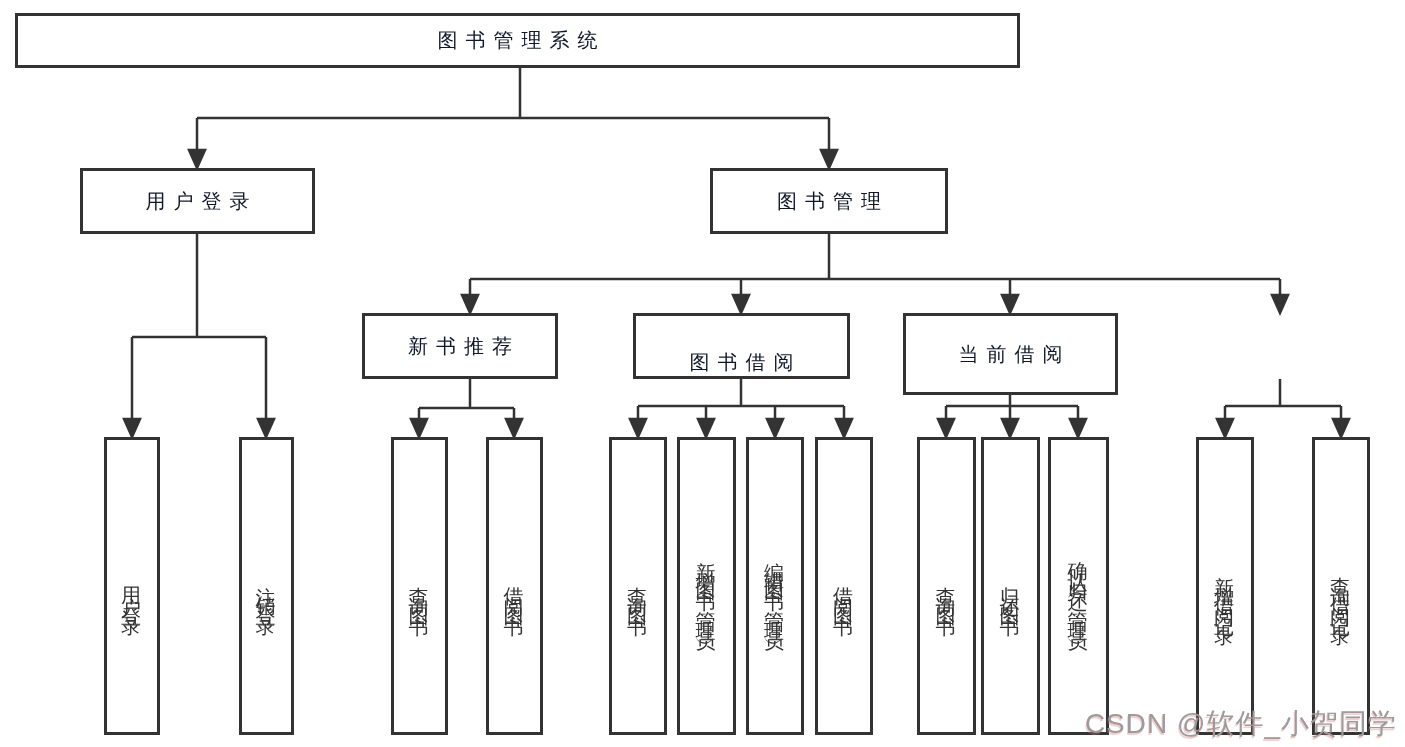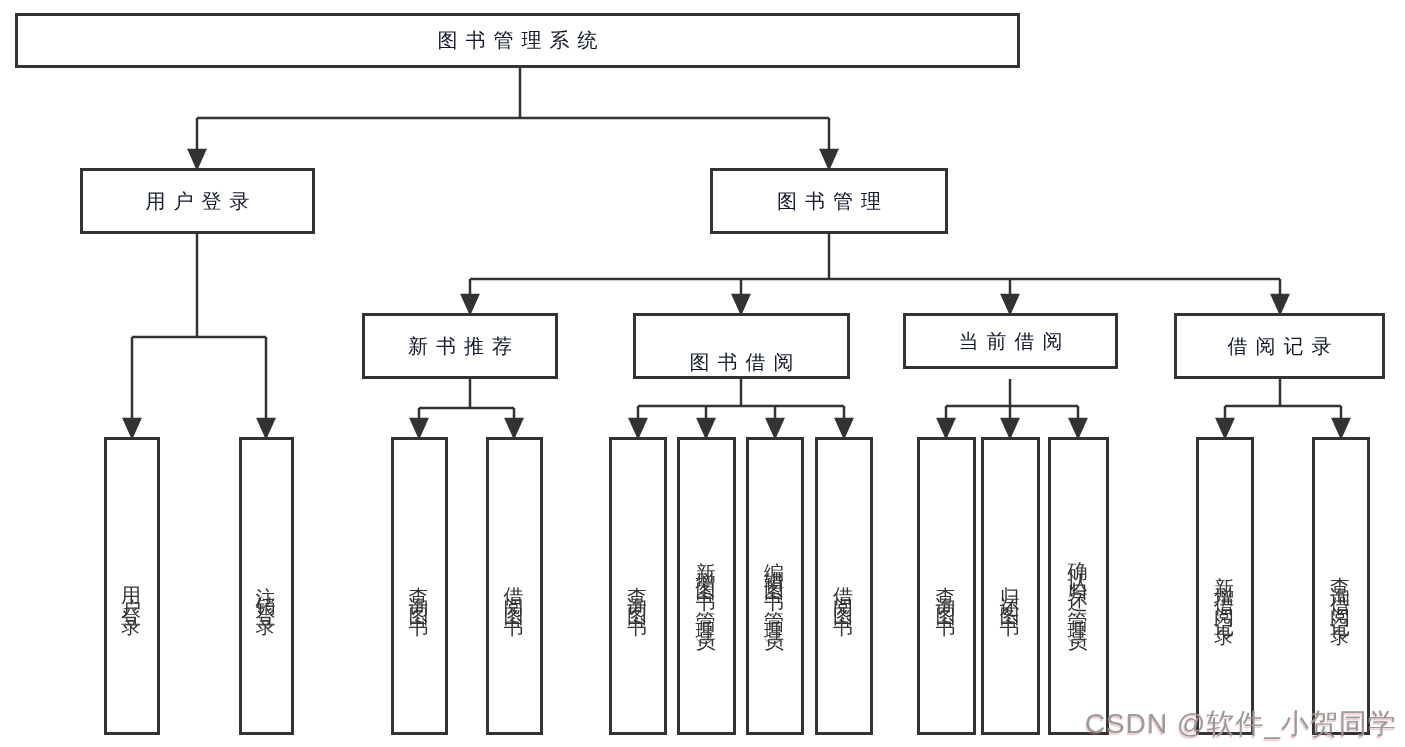--- a/index.html
+++ b/index.html
@@ -119,25 +119,22 @@
   <div class="box h" style="left:710px; top:168px; width:238px; height:66px;">
     <span>图书管理</span>
   </div>
 
   <div class="box h" style="left:362px; top:313px; width:196px; height:66px;">
     <span>新书推荐</span>
   </div>
   <div class="box h" style="left:633px; top:313px; width:217px; height:66px;align-items:flex-end;">
     <span>图书借阅</span>
   </div>
-  <div class="box h" style="left:903px; top:313px; width:215px; height:56px;">
+  <div class="box h" style="left:903px; top:313px; width:215px; height:82px;">
     <span>当前借阅</span>
-  </div>
-  <div class="box h" style="left:1174px; top:313px; width:211px; height:66px;">
-    <span>借阅记录</span>
   </div>
 
   <div class="box v" style="left:104px; top:437px; width:56px; height:298px;">
     <span>用户登录</span>
   </div>
   <div class="box v" style="left:239px; top:437px; width:55px; height:298px;">
     <span>注销登录</span>
   </div>
 
   <div class="box v" style="left:391px; top:437px; width:57px; height:298px;">

